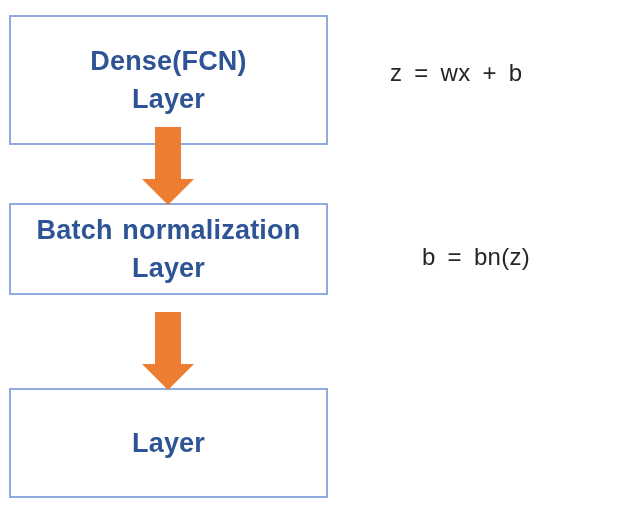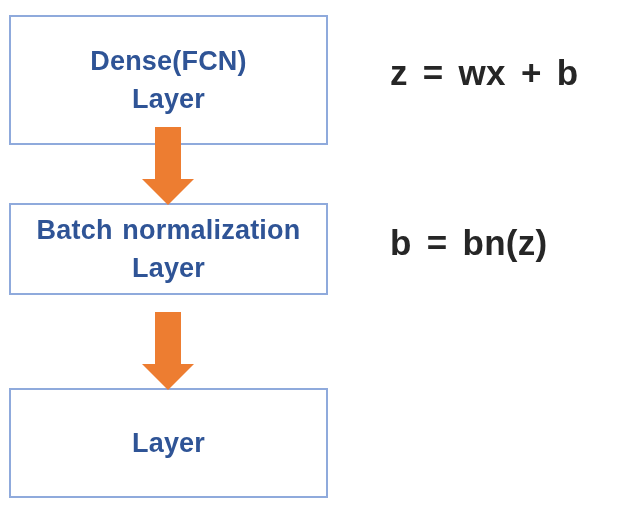--- a/index.html
+++ b/index.html
@@ -50,28 +50,28 @@
   .arrow-2 { top: 312px; }
   .down-arrow svg { display: block; width: 100%; height: 100%; }
   .down-arrow path { fill: #ED7D31; }
 
   .equation {
     position: absolute;
     left: 390px;
     height: 30px;
     line-height: 30px;
     color: #262626;
-    font-size: 35px;
-    font-weight: 700;
+    font-size: 24px;
+    font-weight: 400;
     word-spacing: 5px;
     letter-spacing: 0.3px;
     white-space: nowrap;
   }
   .eq-1 { top: 58px; }
-  .eq-2 { top: 228px; }
+  .eq-2 { top: 242px; margin-left: 32px; }
   .eq-3 { top: 430px; }
 </style>
 </head>
 <body>
 
 <div class="canvas">
 
   <div class="layer-box box-dense">
     <span>Dense(FCN)</span>
     <span>Layer</span>

